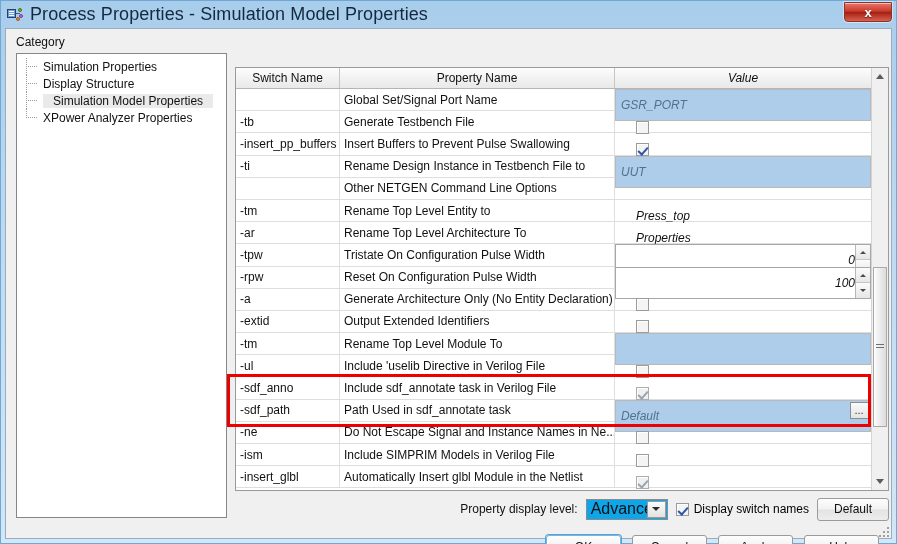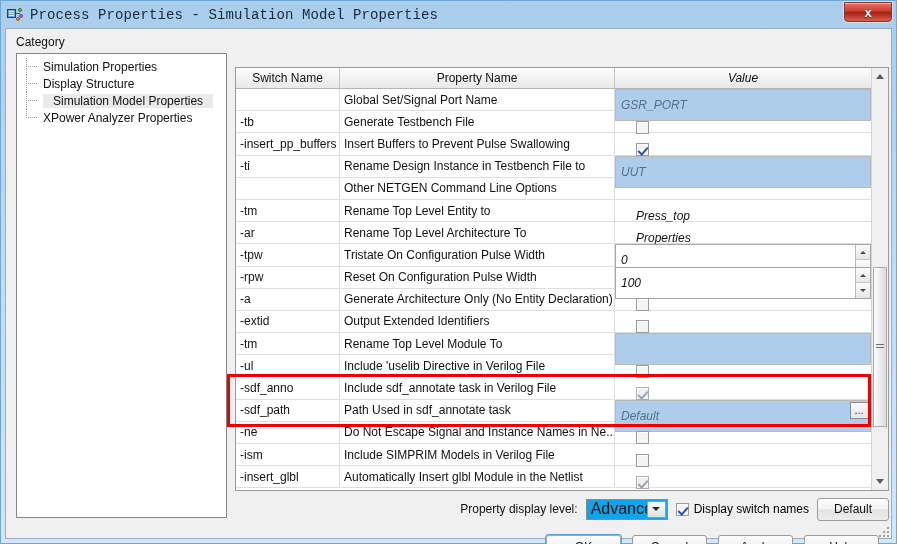--- a/index.html
+++ b/index.html
@@ -49,24 +49,23 @@
   .ti-line {
     position: absolute; left: 9px; top: 6px;
     width: 4px; height: 1px; background: #3a5f8a;
   }
   .ti-dot { position: absolute; width: 4px; height: 4px; border-radius: 50%; }
   .ti-dot.g { background: #6cb83f; border: 1px solid #3d7a1f; left: 11px; top: 1px; }
   .ti-dot.p { background: #b86cd8; border: 1px solid #7a3d9a; left: 12px; top: 7px; }
   .ti-dot.o { background: #e8913c; border: 1px solid #a05a18; left: 9px; top: 10px; }
 
   .title-text {
-    color: #14293f; font-size: 14px;
+    color: #14293f; font-size: 18px;
     white-space: nowrap;
     letter-spacing: 0.1px;
-    font-family: Liberation Mono, monospace;
   }
 
   .close-btn {
     position: absolute; right: 4px; top: 1px;
     width: 48px; height: 20px;
     background: linear-gradient(to bottom, #e8756b 0%, #cd3b2c 45%, #a42114 52%, #d9604e 100%);
     border: 1px solid #8d3228;
     border-radius: 0 0 4px 4px;
     box-shadow: inset 0 1px 0 rgba(255,255,255,.55), 0 0 0 1px rgba(255,255,255,.45);
     display: flex; align-items: center; justify-content: center;
@@ -76,20 +75,21 @@
     cursor: pointer;
   }
 
   
   .client {
     flex: 1 1 auto;
     margin: 0 4px 4px 4px;
     background: #f0f0f0;
     border: 1px solid #9badbd;
     position: relative;
+    text-align: right;
   }
 
   
   .category-label {
     position: absolute; left: 10px; top: 6px;
     font-size: 12px; color: #111;
   }
   .tree-box {
     position: absolute; left: 10px; top: 24px;
     width: 211px; height: 465px;

